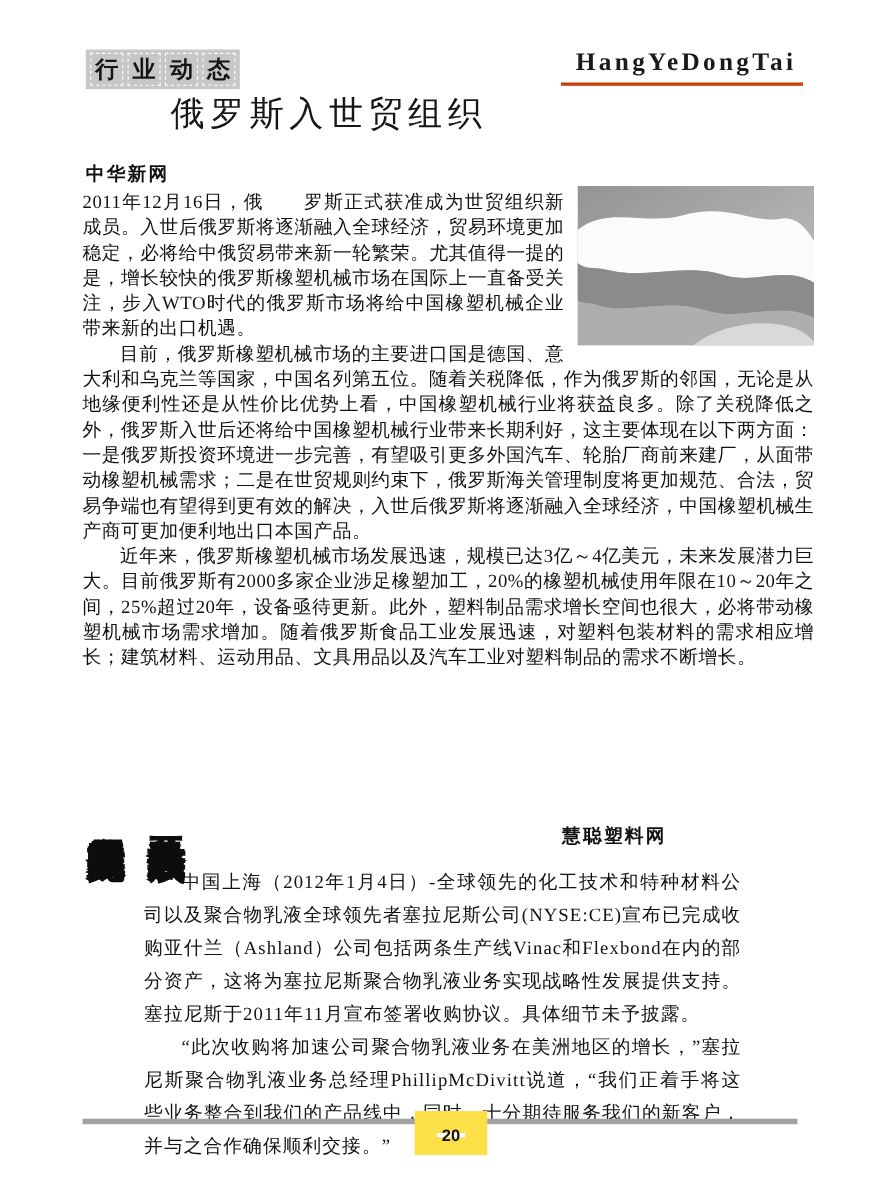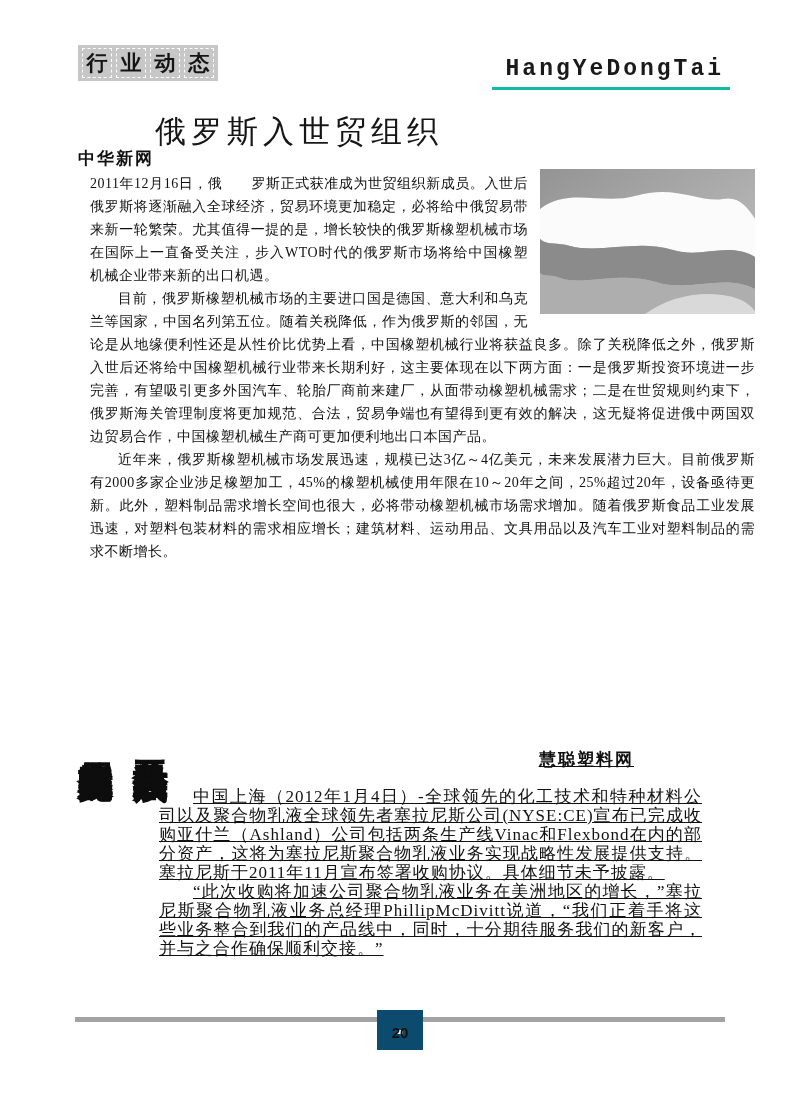--- a/index.html
+++ b/index.html
@@ -18,45 +18,45 @@
     display: flex; gap: 4px;
   }
   .badge .ch {
     display: flex; align-items: center; justify-content: center;
     width: 30px; height: 30px;
     border: 1px dashed #ffffff;
     font-family: "Liberation Sans", "DejaVu Sans", sans-serif;
     font-size: 21px; font-weight: bold; color: #141414;
   }
   .wordmark {
-    position: absolute; right: 70px; top: 56px;
-    font-family: Liberation Mono, monospace;
+    position: absolute; right: 70px; top: 44px;
+    font-family: Liberation Serif, serif;
     font-size: 23px; font-weight: 800; letter-spacing: 3px; color: #1a1a1a;
     padding: 0 6px 5px 14px;
-    border-bottom: 3px solid #14b8a6;
+    border-bottom: 3px solid #c2410c;
   }
 
   
   .title-block {
     position: absolute; left: 155px; top: 86px;
     font-family: "Liberation Sans", "DejaVu Sans", sans-serif;
     font-weight: 500; color: #161616;
   }
-  .title-line { font-size: 31px; letter-spacing: 5px; line-height: 36px; margin-top: 28px; }
+  .title-line { font-size: 31px; letter-spacing: 5px; line-height: 36px; }
   .title-line.second { margin-left: 143px; }
 
   .source-1 {
     position: absolute; left: 78px; top: 147px;
     font-size: 17px; font-weight: bold; letter-spacing: 2px; text-align: right;
   }
 
   
   .article1-body {
-    position: absolute; left: 90px; top: 172px; width: 665px;
-    font-size: 14px; line-height: 23px; letter-spacing: 0.5px;
+    position: absolute; left: 75px; top: 172px; width: 665px;
+    font-size: 17px; line-height: 23px; letter-spacing: 0.5px;
     text-align: justify;
   }
   .article1-body p { text-indent: 2em; }
   .article1-body p.no-indent { text-indent: 0; }
 
   .flag-box {
     float: right; width: 215px; height: 145px;
     margin: -3px 0 8px 12px;
   }
   .flag-box svg { display: block; width: 100%; height: 100%; }
@@ -70,40 +70,40 @@
   }
   .vtitle {
     writing-mode: vertical-rl; text-orientation: upright;
     font-family: "Liberation Sans", "DejaVu Sans", sans-serif;
     font-size: 34px; line-height: 42px; letter-spacing: 1px;
     font-weight: 900; color: #0d0d0d;
     -webkit-text-stroke: 1.2px #0d0d0d;
     height: 290px;
   }
 
-  .article2-content { margin-left: 84px; width: 543px; text-decoration: underline; }
+  .article2-content { margin-left: 56px; width: 543px; }
   .source-2 {
     text-align: right; padding-right: 68px; margin-top: 22px;
     font-size: 17px; font-weight: bold; letter-spacing: 2px;
   }
   .article2-text {
     margin-top: 16px;
-    font-size: 17px; line-height: 19px; letter-spacing: 1px;
+    font-size: 17px; line-height: 30px; letter-spacing: 1px;
     text-align: justify;
   }
   .article2-text p { text-indent: 2em; }
 
   
   .footer-bar {
     position: absolute; left: 75px; top: 1017px;
     width: 650px; height: 5px; background: #a3a3a3;
   }
   .page-num-box {
     position: absolute; left: 377px; top: 1010px;
-    width: 46px; height: 37px; background: #0c4a6e; padding: 20px;
+    width: 66px; height: 37px; background: #fde047; padding: 20px;
   }
   .page-num-inner {
     width: 100%; height: 100%;
     border: 2px solid #ffffff; background: #b2b2b2;
     display: flex; align-items: center; justify-content: center;
     font-family: "Liberation Sans", "DejaVu Sans", sans-serif;
     font-size: 15px; font-weight: bold; color: #111;
   }
 </style>
 </head>
@@ -135,22 +135,22 @@
           </linearGradient>
         </defs>
         <rect x="0" y="0" width="215" height="145" fill="url(#bgGrad)"></rect>
         <path d="M0,40 C28,18 62,36 95,27 C135,15 160,34 183,30 C198,27 207,37 215,50 L215,88 C188,72 162,90 133,81 C98,70 60,85 30,77 C17,73 8,77 0,70 Z" fill="#fbfbfb"></path>
         <path d="M0,70 C8,77 17,73 30,77 C60,85 98,70 133,81 C162,90 188,72 215,88 L215,120 C182,104 150,124 116,113 C80,102 45,117 20,109 C11,105 5,108 0,104 Z" fill="#8b8b8b"></path>
         <path d="M0,104 C5,108 11,105 20,109 C45,117 80,102 116,113 C150,124 182,104 215,120 L215,145 L0,145 Z" fill="#aeaeae"></path>
         <path d="M105,145 C130,126 168,120 196,129 C205,132 211,137 215,142 L215,145 Z" fill="#d9d9d9"></path>
       </svg>
     </div>
     <p class="no-indent">2011年12月16日，俄　　罗斯正式获准成为世贸组织新成员。入世后俄罗斯将逐渐融入全球经济，贸易环境更加稳定，必将给中俄贸易带来新一轮繁荣。尤其值得一提的是，增长较快的俄罗斯橡塑机械市场在国际上一直备受关注，步入WTO时代的俄罗斯市场将给中国橡塑机械企业带来新的出口机遇。</p>
-    <p>目前，俄罗斯橡塑机械市场的主要进口国是德国、意大利和乌克兰等国家，中国名列第五位。随着关税降低，作为俄罗斯的邻国，无论是从地缘便利性还是从性价比优势上看，中国橡塑机械行业将获益良多。除了关税降低之外，俄罗斯入世后还将给中国橡塑机械行业带来长期利好，这主要体现在以下两方面：一是俄罗斯投资环境进一步完善，有望吸引更多外国汽车、轮胎厂商前来建厂，从面带动橡塑机械需求；二是在世贸规则约束下，俄罗斯海关管理制度将更加规范、合法，贸易争端也有望得到更有效的解决，这无疑将促进俄中两国双边贸易合作，中国橡塑机械生产商可更加便利地出口本国产品。</p>
-    <p>近年来，俄罗斯橡塑机械市场发展迅速，规模已达3亿～4亿美元，未来发展潜力巨大。目前俄罗斯有2000多家企业涉足橡塑加工，45%的橡塑机械使用年限在10～20年之间，25%超过20年，设备亟待更新。此外，塑料制品需求增长空间也很大，必将带动橡塑机械市场需求增加。随着俄罗斯食品工业发展迅速，对塑料包装材料的需求相应增长；建筑材料、运动用品、文具用品以及汽车工业对塑料制品的需求不断增长。</p>
+    <p>目前，俄罗斯橡塑机械市场的主要进口国是德国、意大利和乌克兰等国家，中国名列第五位。随着关税降低，作为俄罗斯的邻国，无论是从地缘便利性还是从性价比优势上看，中国橡塑机械行业将获益良多。除了关税降低之外，俄罗斯入世后还将给中国橡塑机械行业带来长期利好，这主要体现在以下两方面：一是俄罗斯投资环境进一步完善，有望吸引更多外国汽车、轮胎厂商前来建厂，从面带动橡塑机械需求；二是在世贸规则约束下，俄罗斯海关管理制度将更加规范、合法，贸易争端也有望得到更有效的解决，入世后俄罗斯将逐渐融入全球经济，中国橡塑机械生产商可更加便利地出口本国产品。</p>
+    <p>近年来，俄罗斯橡塑机械市场发展迅速，规模已达3亿～4亿美元，未来发展潜力巨大。目前俄罗斯有2000多家企业涉足橡塑加工，20%的橡塑机械使用年限在10～20年之间，25%超过20年，设备亟待更新。此外，塑料制品需求增长空间也很大，必将带动橡塑机械市场需求增加。随着俄罗斯食品工业发展迅速，对塑料包装材料的需求相应增长；建筑材料、运动用品、文具用品以及汽车工业对塑料制品的需求不断增长。</p>
   </div>
 
   <div class="article2">
     <div class="vtitle-wrap">
       <div class="vtitle">塞拉尼斯完成收购</div>
       <div class="vtitle">亚什兰公司产品线</div>
     </div>
     <div class="article2-content">
       <div class="source-2">慧聪塑料网</div>
       <div class="article2-text">

